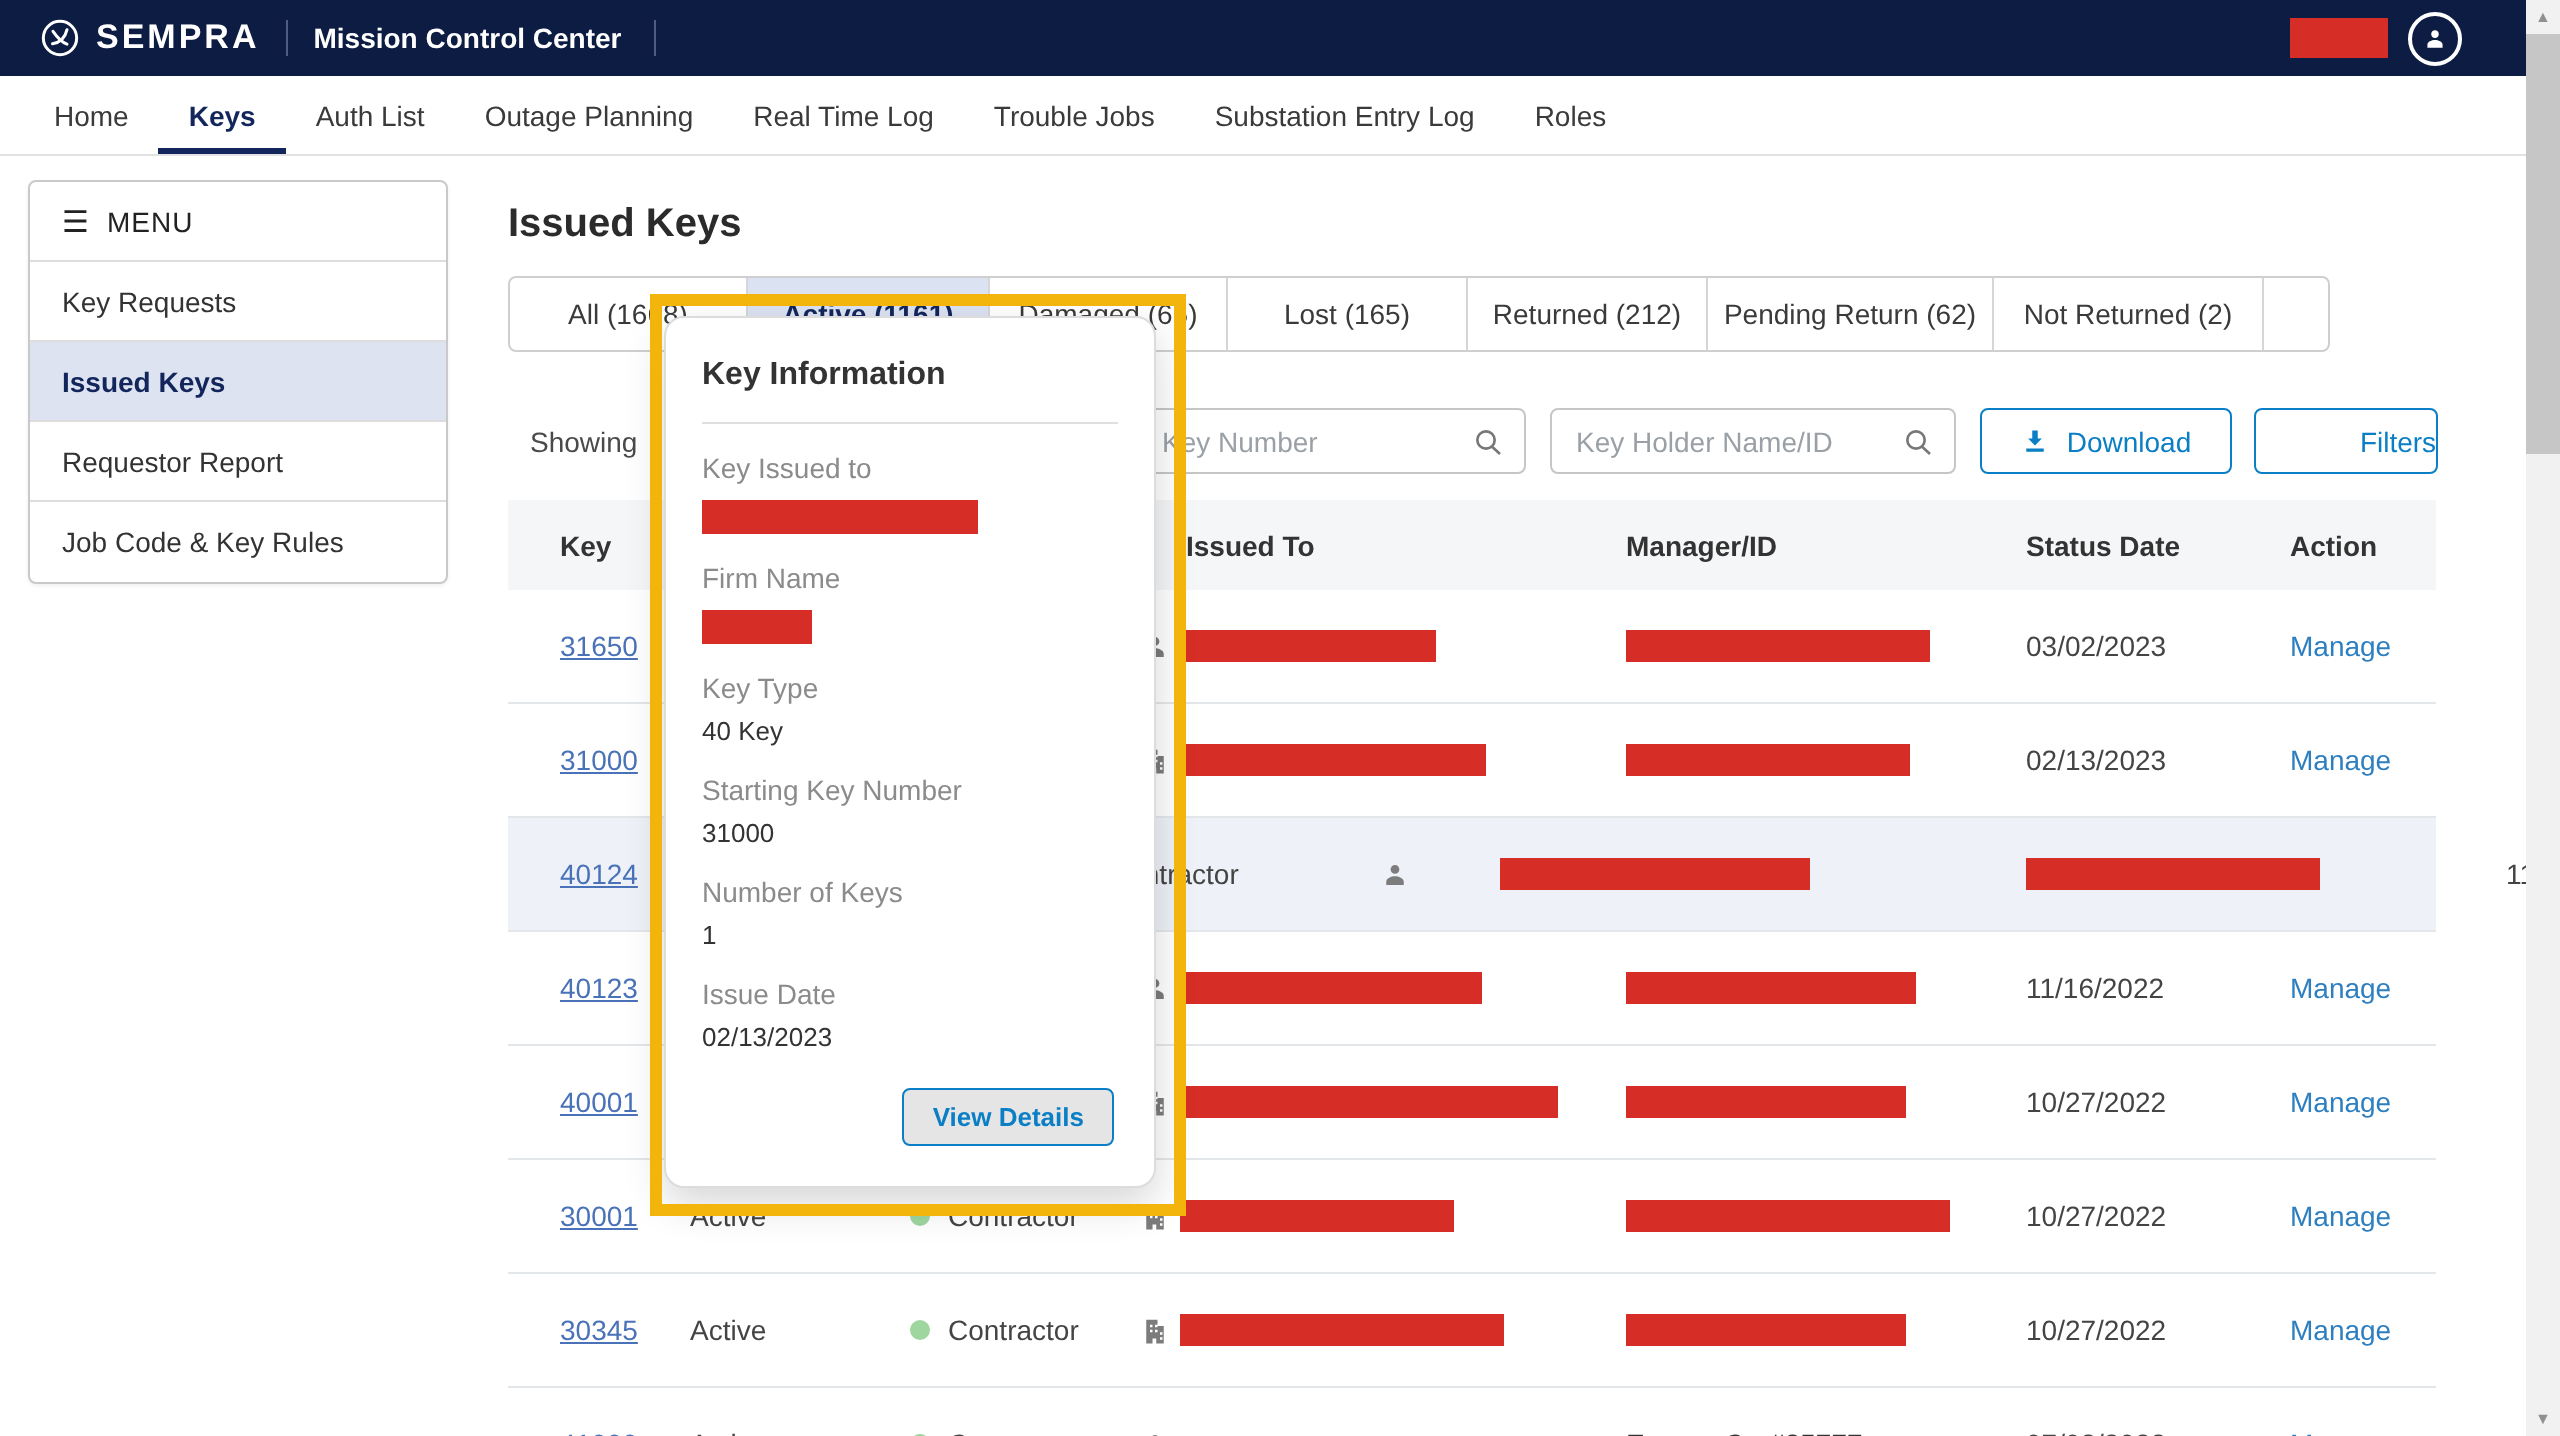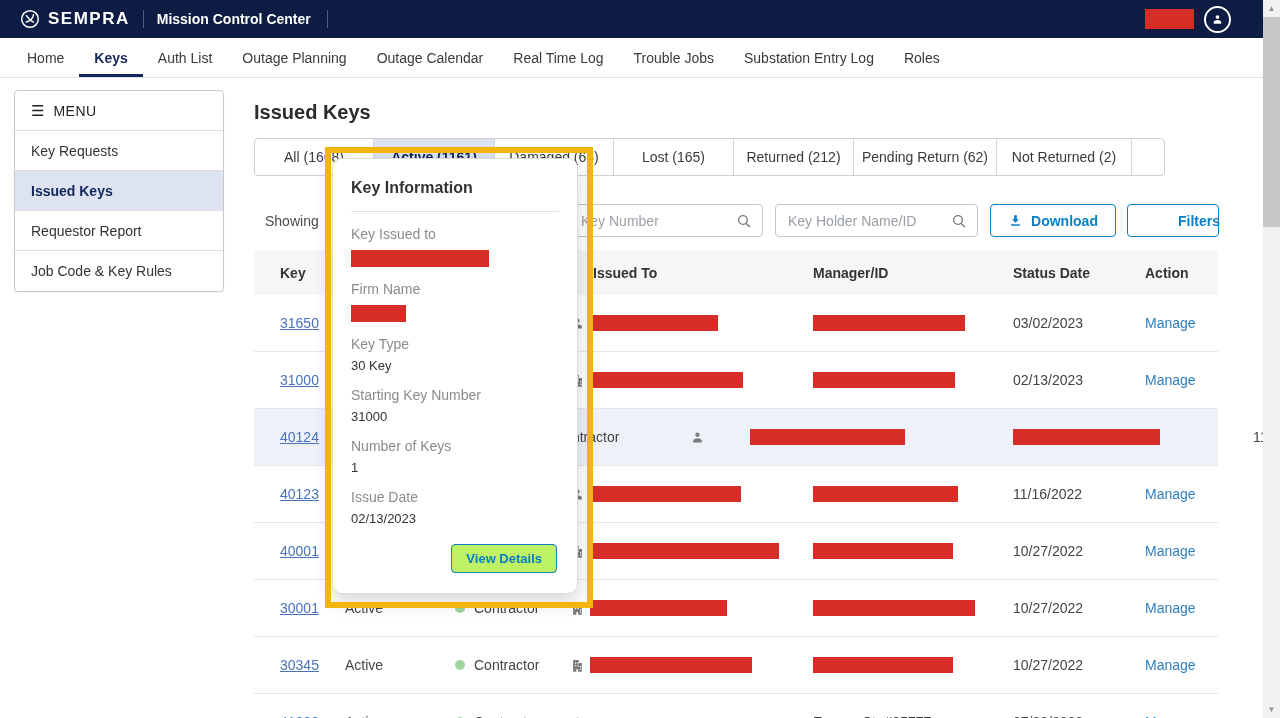--- a/index.html
+++ b/index.html
@@ -73,21 +73,21 @@
     border-radius:4px; display:flex; align-items:center; z-index:1;
   }
   .search-box input {
     border:none; outline:none; background:transparent; flex:1; min-width:0;
     padding:0 4px 0 12px; font-size:14px; color:#333; font-family:inherit;
   }
   .search-box input::placeholder { color:#9aa0a6; }
   .search-box .mag { margin-right:10px; display:flex; }
   .btn {
     position:absolute; top:204px; height:33px; background:#fff; border:1px solid #0a7fc5;
-    border-radius:4px; color:#0a7fc5; font-weight:700; font-size:14px; font-family:inherit;
+    border-radius:4px; color:#0a7fc5; font-weight:400; font-size:14px; font-family:inherit;
     display:flex; align-items:center; justify-content:center; gap:8px; cursor:pointer; z-index:1;
   }
   .btn svg { width:15px; height:15px; fill:#0a7fc5; }
 
   
   .table { position:absolute; left:254px; top:250px; width:964px; z-index:1; }
   .thead, .trow {
     display:grid; grid-template-columns:91px 110px 115px 20px 223px 200px 132px 73px;
     align-items:center;
   }
@@ -108,21 +108,21 @@
     position:absolute; left:332px; top:158px; width:246px; background:#fff;
     border:1px solid #dcdcdc; border-radius:10px; box-shadow:0 8px 20px rgba(0,0,0,.16);
     padding:18px; z-index:30;
   }
   .popover-title { font-size:16px; font-weight:700; color:#333; padding-top:2px; }
   .popover hr { border:none; border-top:1px solid #e0e0e0; margin:14px 0 0; }
   .field-label { font-size:14px; color:#8b8b8b; margin-top:14px; }
   .field-value { font-size:13px; color:#333; margin-top:6px; }
   .field-bar { margin-top:8px; }
   .view-details {
-    display:block; margin:18px 2px 2px auto; background:#bef264; border:1px solid #0a7fc5;
+    display:block; margin:18px 2px 2px auto; background:#e5e5e5; border:1px solid #0a7fc5;
     border-radius:4px; color:#0a7fc5; font-weight:700; font-size:13px; padding:6px 14px;
     cursor:pointer; font-family:inherit;
   }
   .highlight-rect {
     position:absolute; left:325px; top:147px; width:268px; height:461px;
     border:6px solid #f3b50c; z-index:40; pointer-events:none;
   }
 
   
   .scrollbar { position:absolute; right:0; top:0; width:17px; height:718px; background:#f1f1f1; z-index:60; }
@@ -152,21 +152,20 @@
       </svg>
     </div>
   </div>
 </div>
 
 <div class="navbar">
   <div class="nav-item">Home</div>
   <div class="nav-item active">Keys</div>
   <div class="nav-item">Auth List</div>
   <div class="nav-item">Outage Planning</div>
-  <div class="nav-item">Outage Calendar</div>
   <div class="nav-item">Real Time Log</div>
   <div class="nav-item">Trouble Jobs</div>
   <div class="nav-item">Substation Entry Log</div>
   <div class="nav-item">Roles</div>
 </div>
 
 <div class="sidebar">
   <div class="sidebar-row">
     <span class="menu-glyph">☰</span>
     <span class="sidebar-menu-label">MENU</span>
@@ -413,21 +412,21 @@
   <div class="popover-title">Key Information</div>
   <hr>
 
   <div class="field-label">Key Issued to</div>
   <div class="redact field-bar" style="width:138px; height:17px;"></div>
 
   <div class="field-label">Firm Name</div>
   <div class="redact field-bar" style="width:55px; height:17px;"></div>
 
   <div class="field-label">Key Type</div>
-  <div class="field-value">30 Key</div>
+  <div class="field-value">40 Key</div>
 
   <div class="field-label">Starting Key Number</div>
   <div class="field-value">31000</div>
 
   <div class="field-label">Number of Keys</div>
   <div class="field-value">1</div>
 
   <div class="field-label">Issue Date</div>
   <div class="field-value">02/13/2023</div>
 

